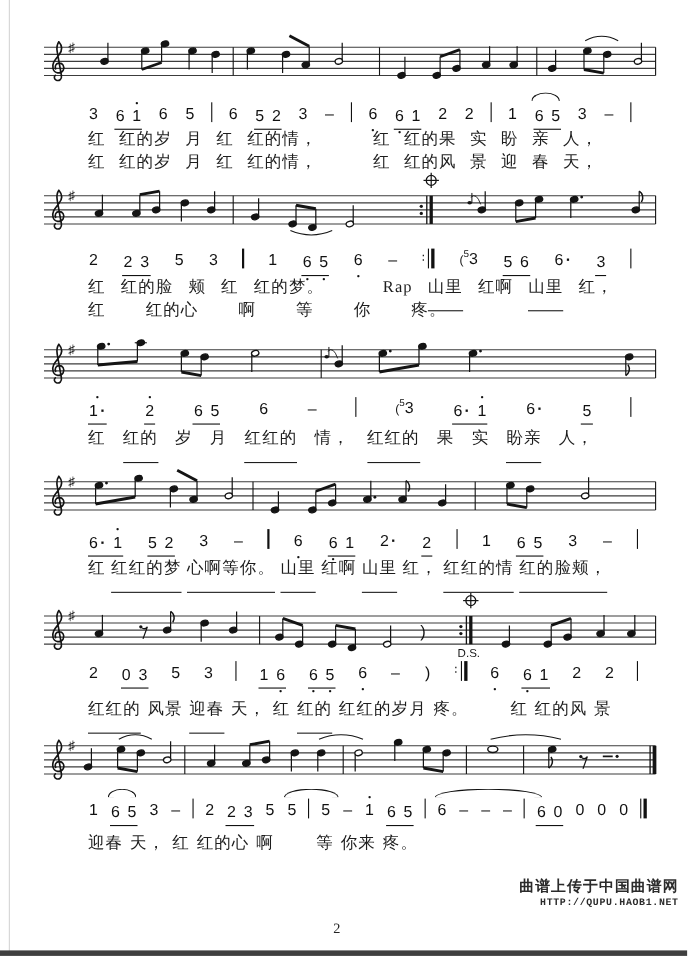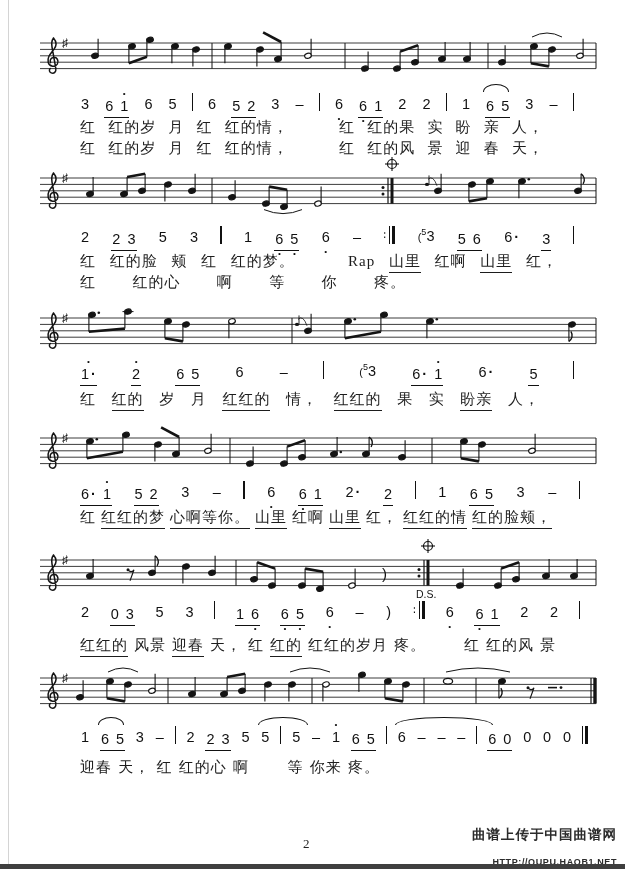--- a/index.html
+++ b/index.html
@@ -21,29 +21,29 @@
   .jp-bar{width:1.2px;height:18px;background:#111;align-self:flex-start;}
   .jp-db{display:flex;gap:2px;align-self:flex-start;align-items:center;height:18px;}
   .jp-db .thin{width:1.2px;height:18px;background:#111;}
   .jp-db .thick{width:3px;height:18px;background:#111;}
   .jp-db .dots{font-size:11px;line-height:18px;margin-right:1px;}
   .arcline{position:absolute;top:-9px;left:0;height:7px;border:1.1px solid #111;border-bottom:none;
            border-radius:100% 100% 0 0 / 200% 200% 0 0;}
   .ly-row{position:absolute;display:flex;justify-content:space-between;white-space:nowrap;
           font-family:"Liberation Serif","DejaVu Serif",serif;font-size:15px;color:#1d1d1d;}
   .ly-tok{line-height:19px;letter-spacing:1px;}
-  .ly-tok.u1{border-bottom:1.1px solid #1d1d1d;padding-bottom:1px;text-align:right;}
+  .ly-tok.u1{border-bottom:1.1px solid #1d1d1d;padding-bottom:11px;text-align:right;}
   .ly-sp{flex:0 0 26px;}
   .page-num{position:absolute;left:303px;top:836px;font-family:"Liberation Serif",serif;
             font-size:13px;color:#222;}
-  .wm{position:absolute;right:8px;top:826px;text-align:right;}
+  .wm{position:absolute;right:8px;top:797px;text-align:right;}
   .wm-cn{font-size:13.5px;font-weight:bold;color:#2b2b2b;letter-spacing:1px;
          font-family:"Liberation Sans",sans-serif;}
   .wm-url{font-size:9px;font-weight:bold;color:#2b2b2b;letter-spacing:0.6px;
-          font-family:Liberation Sans, sans-serif;margin-top:13px;}
+          font-family:Liberation Mono, monospace;margin-top:1px;}
 </style>
 </head>
 <body>
 
 <div class="sheet">
   <div class="edge-left"></div>
   <div id="systems">
       <svg class="staff-svg" viewBox="0 0 556 78" style="top: 19px;">
         <line x1="0" y1="24" x2="556" y2="24" stroke="#3c3c3c" stroke-width="1"></line>
         <line x1="0" y1="30.4" x2="556" y2="30.4" stroke="#3c3c3c" stroke-width="1"></line>

